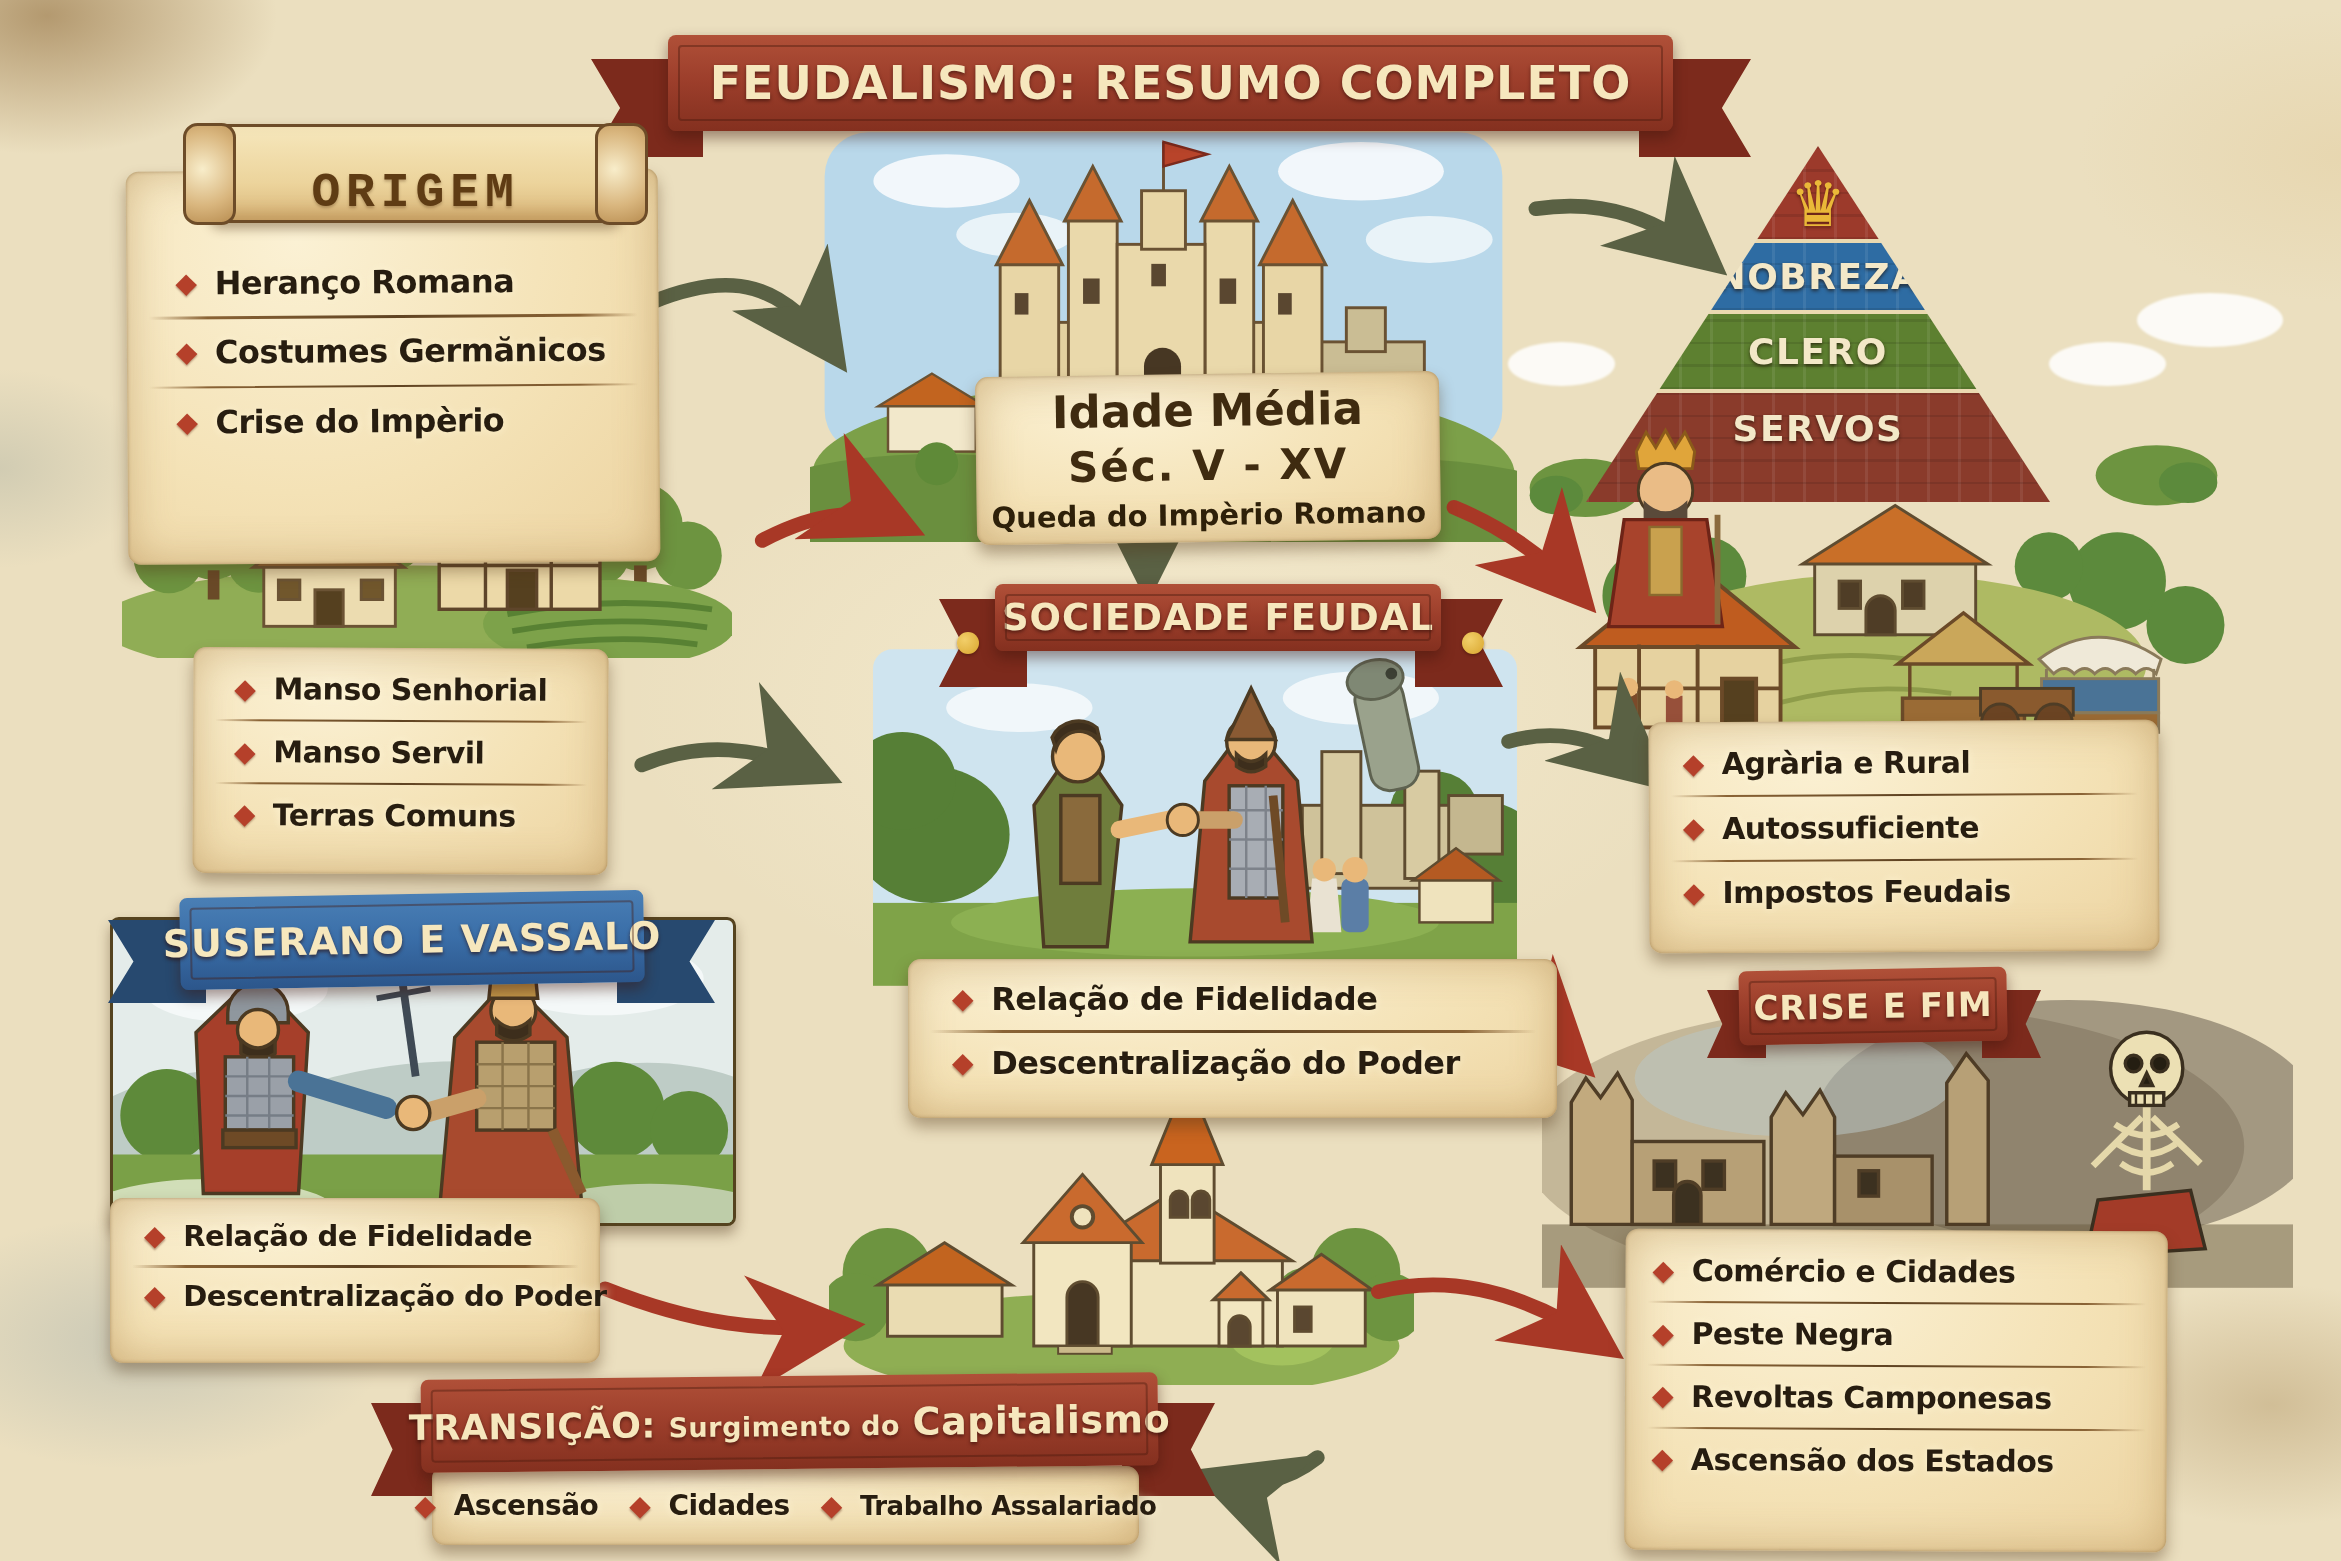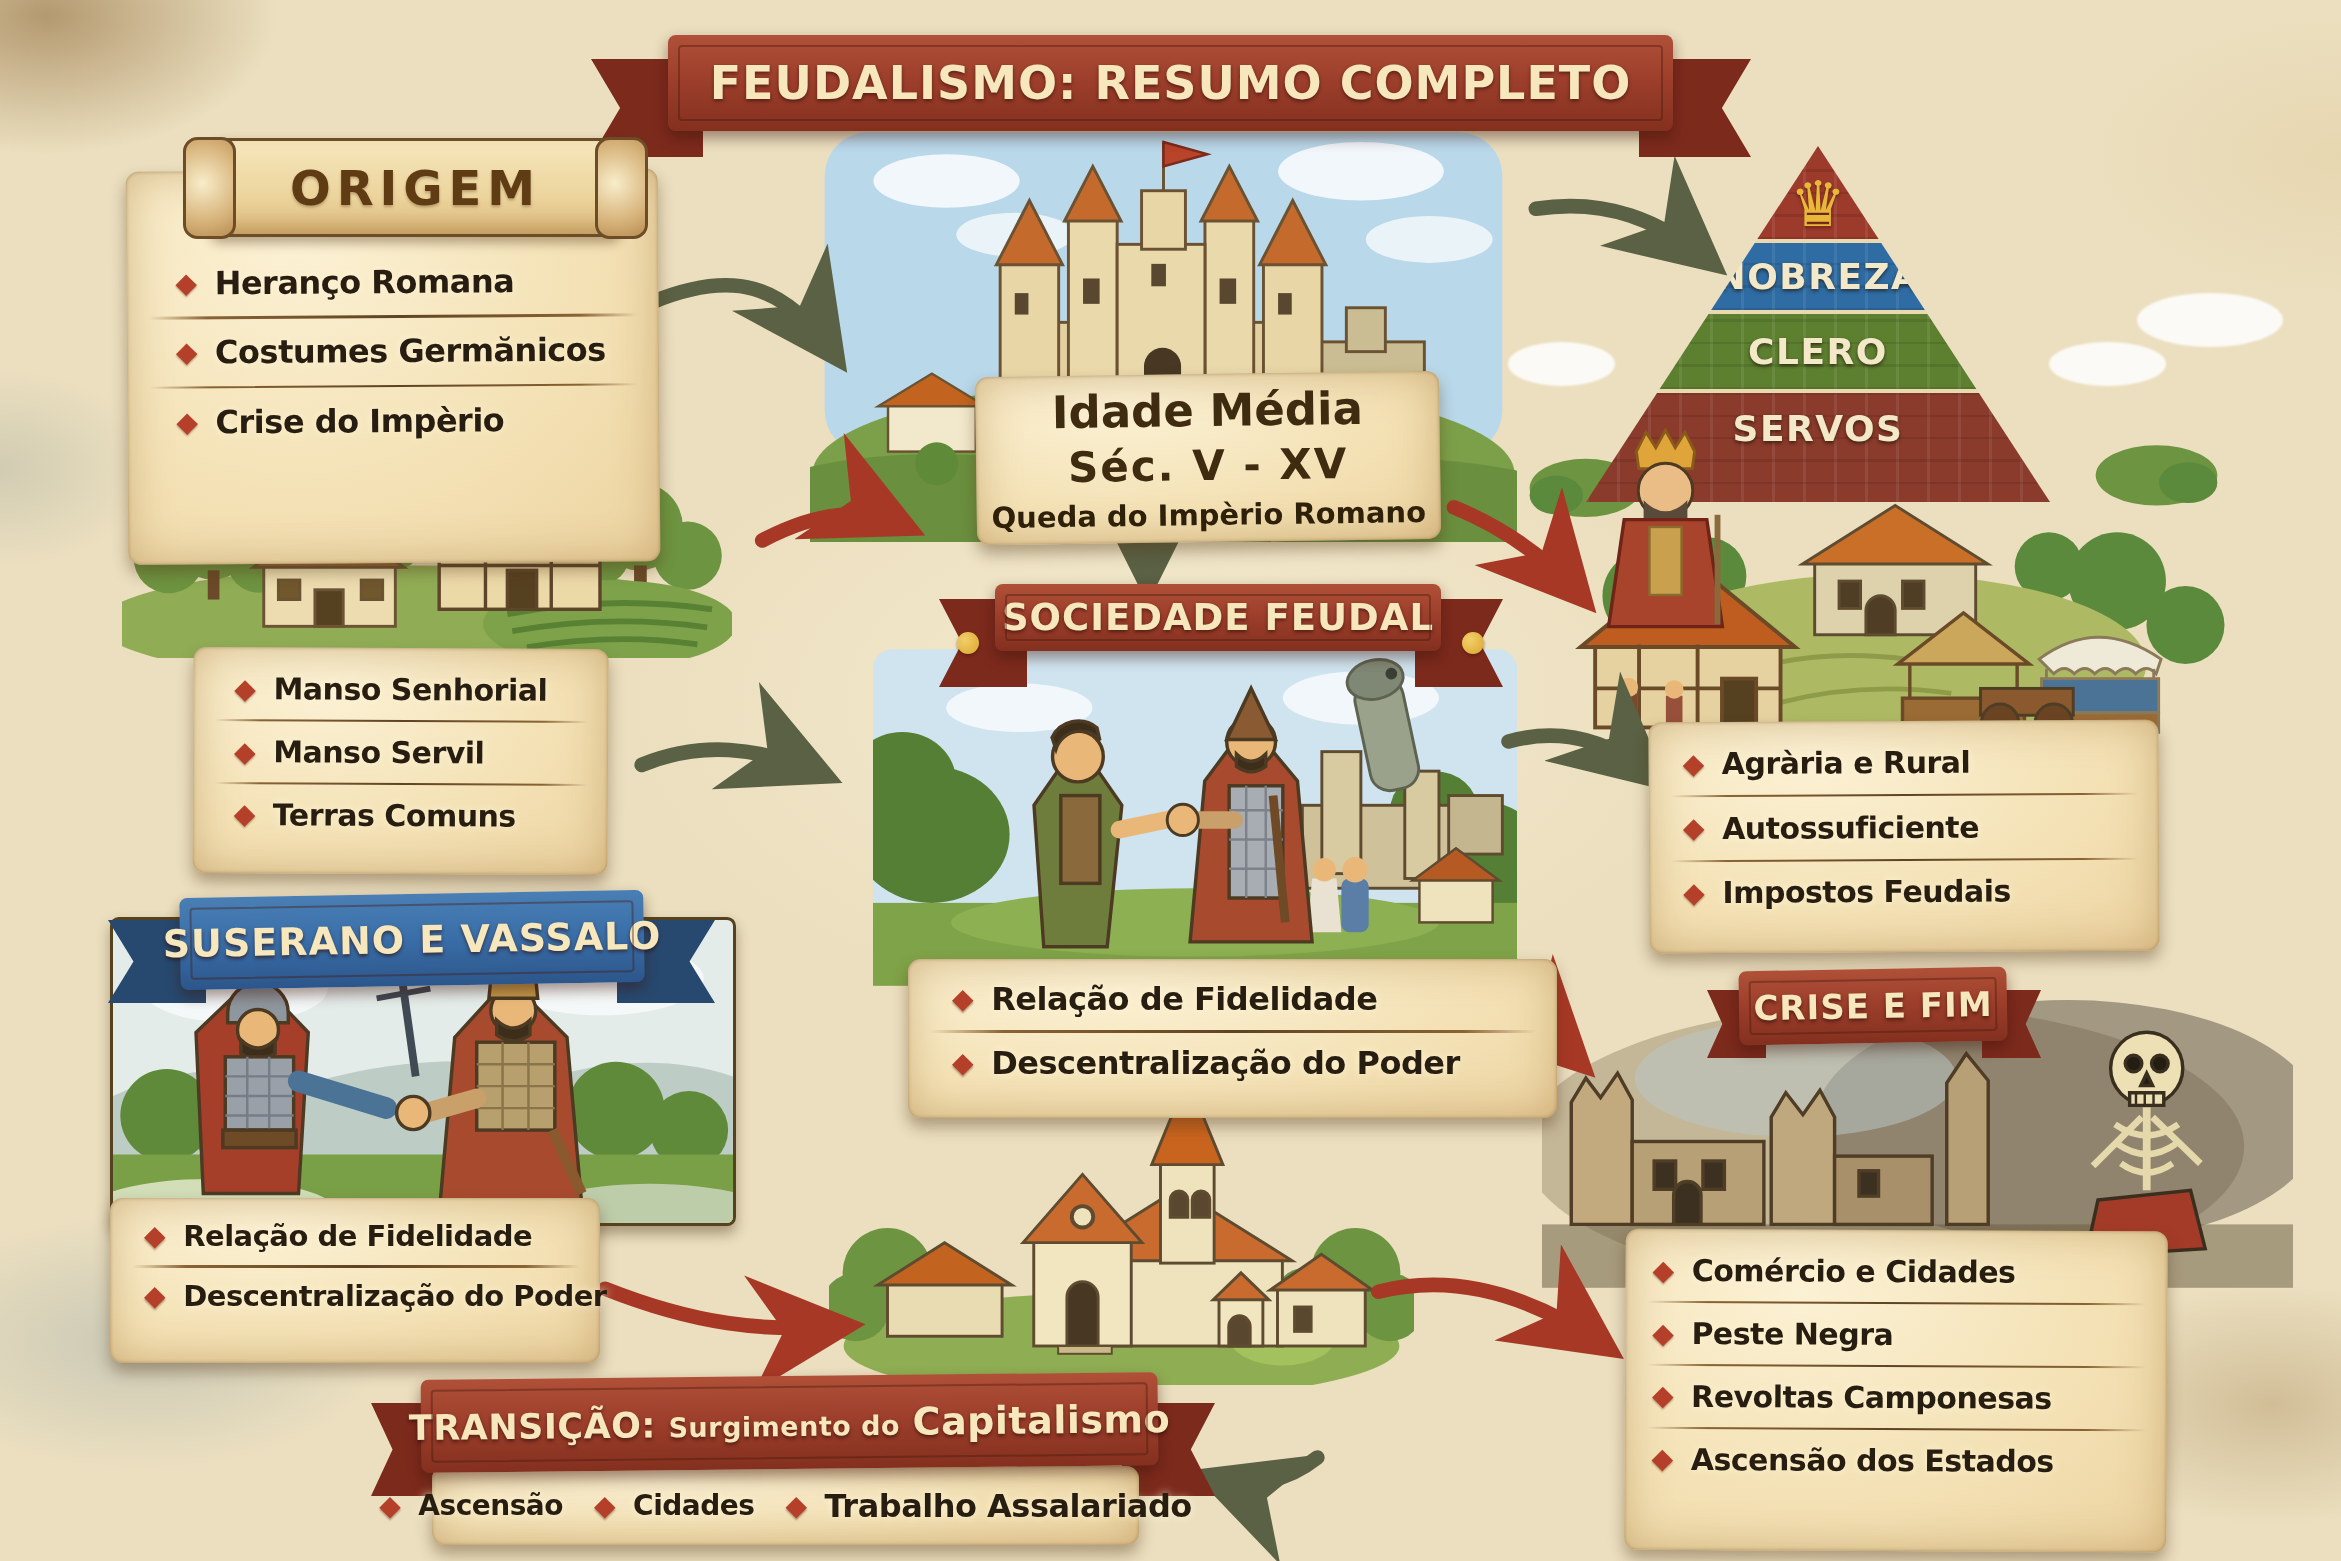--- a/index.html
+++ b/index.html
@@ -36,24 +36,24 @@
   .dot{position:absolute;width:22.4px;height:22.4px;border-radius:50%;background:radial-gradient(circle at 35% 35%,#f2cf6a,#d9a62e);z-index:5;box-shadow:0 1.5px 2.9px rgba(60,20,10,.5);}
   
   .pyramid{position:absolute;left:1586px;top:146px;width:464px;height:356px;z-index:3;
     clip-path:polygon(50% 0,100% 100%,0 100%);filter:drop-shadow(0 6.8px 8.8px rgba(80,50,20,.4));}
   .band{position:relative;width:100%;display:flex;align-items:center;justify-content:center;
     background-image:repeating-linear-gradient(0deg, rgba(0,0,0,.10) 0 2.4px, transparent 2.4px 22.4px),
                      repeating-linear-gradient(90deg, rgba(255,255,255,.08) 0 3.4px, transparent 3.4px 31px);}
   .band .bl{font-weight:bold;font-size:36px;color:#f3e8c8;letter-spacing:1.5px;text-shadow:0 2.4px 3.9px rgba(30,15,5,.65);}
   .crown{font-size:63px;color:#eab838;text-shadow:0 2px 2.9px rgba(60,20,5,.6);line-height:1;}
   
-  .scroll{position:absolute;left:210px;top:138px;width:405px;height:93px;z-index:5;
+  .scroll{position:absolute;left:210px;top:124px;width:405px;height:93px;z-index:5;
     background:linear-gradient(180deg,#f6e7bc 0%,#ecd49c 60%,#dbb87c 100%);
-    border:3.4px solid #6d4c28;border-radius:10.7px;display:flex;align-items:center;justify-content:center;
-    box-shadow:0 5.9px 10.7px rgba(80,50,20,.4), inset 0 -7.8px 14.6px rgba(150,100,40,.35);}
+    border:3.4px solid #6d4c28;border-radius:10.7px;display:flex;align-items:flex-end;justify-content:center;
+    box-shadow:0 5.9px 10.7px rgba(80,50,20,.4), inset 0 -7.8px 14.6px rgba(150,100,40,.35);font-family:Liberation Mono, monospace;}
   .scroll::before,.scroll::after{content:"";position:absolute;top:-3.9px;width:47px;height:96px;
     background:radial-gradient(circle at 35% 45%, #f8edca 0%, #d9b67e 60%, #b98e52 100%);
     border:3.4px solid #6d4c28;border-radius:14.6px;}
   .scroll::before{left:-30px;} .scroll::after{right:-30px;}
   .scroll .st{font-size:48px;font-weight:bold;color:#5f3c14;letter-spacing:5.9px;text-shadow:0 2px 2.9px rgba(90,55,20,.35);}
   
   .scene{position:absolute;z-index:1;}
   .arrows{position:absolute;left:0;top:0;width:2342px;height:1561px;z-index:2;pointer-events:none;}
   .idade{transform:rotate(-0.8deg);display:flex;flex-direction:column;align-items:center;justify-content:center;gap:3.9px;}
   .idade .l1{font-size:45px;font-weight:bold;color:#3f2b10;}
@@ -599,19 +599,19 @@
       <div class="li">
         <span class="d">◆</span>
         <span class="t" style="font-size:28px;">Ascensão</span>
       </div>
       <div class="li">
         <span class="d">◆</span>
         <span class="t" style="font-size:28px;">Cidades</span>
       </div>
       <div class="li">
         <span class="d">◆</span>
-        <span class="t" style="font-size:32px;">Trabalho Assalariado</span>
+        <span class="t" style="font-size:26px;">Trabalho Assalariado</span>
       </div>
     </div>
   </div>
 
 </div>
 
 
 </body></html>

